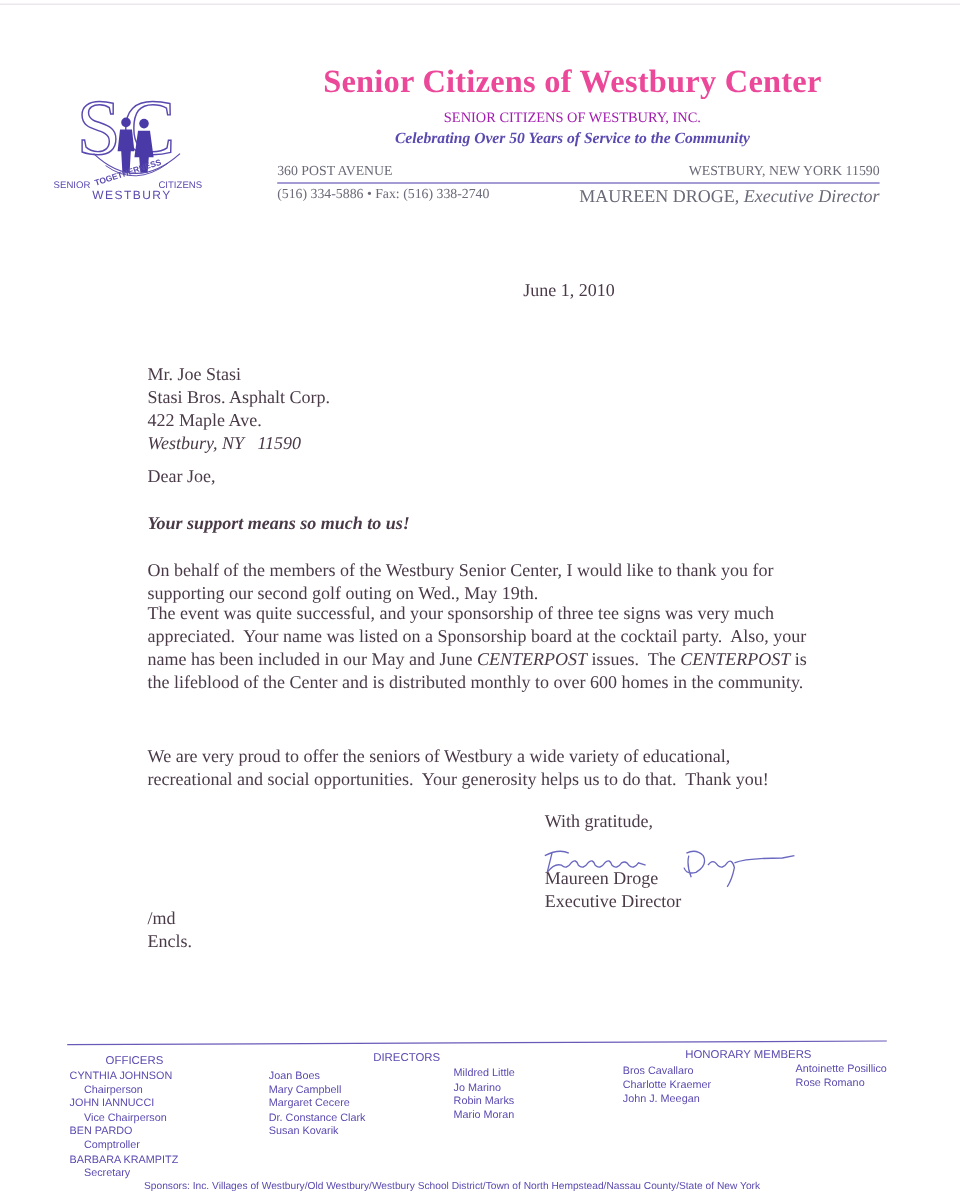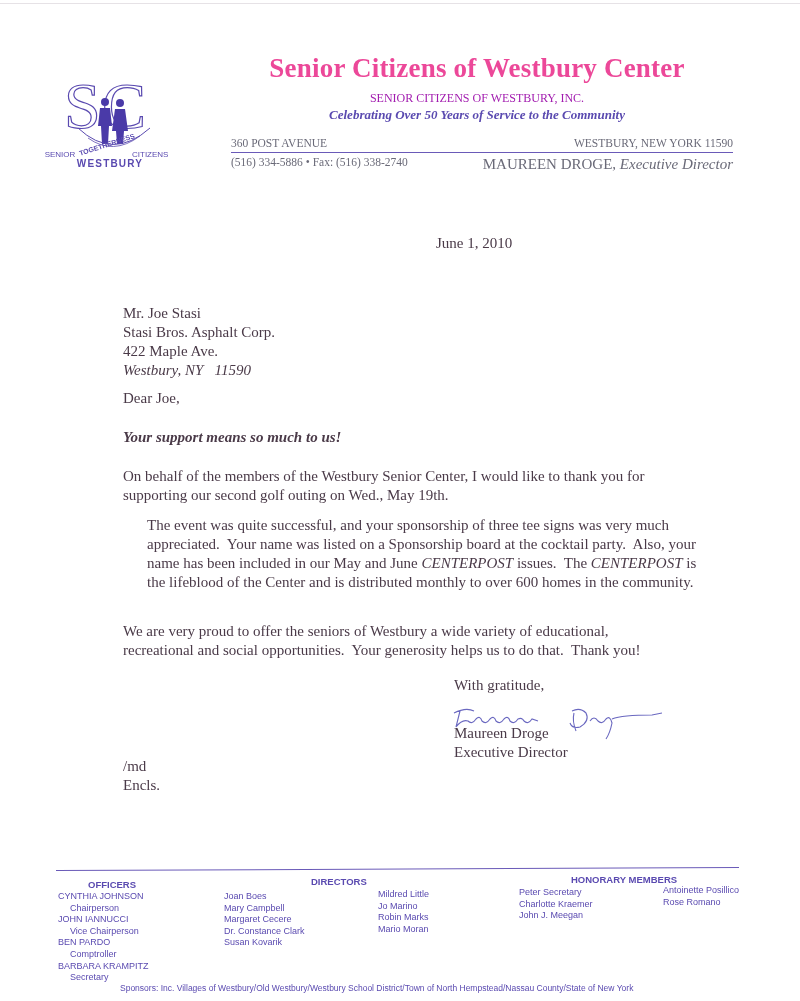--- a/index.html
+++ b/index.html
@@ -21,34 +21,34 @@
 
     
     .letter { font-size: 15px; line-height: 19px; color: #4a3a48; }
     .date { left: 436px; top: 234px; }
     .recipient { left: 123px; top: 304px; }
     .recipient div { height: 19px; }
     .salutation { left: 123px; top: 389px; }
     .highlight { left: 123px; top: 428px; font-weight: bold; font-style: italic; }
     .para { left: 123px; width: 560px; }
     .p1 { top: 467px; }
-    .p2 { top: 516px; margin-left: 24px; }
+    .p2 { top: 503px; }
     .p3 { top: 622px; }
     .closing { left: 454px; top: 676px; }
     .signature { left: 452px; top: 703px; width: 220px; height: 40px; }
     .signer { left: 454px; top: 724px; }
     .signer div { height: 19px; }
     .initials { left: 123px; top: 757px; }
     .initials div { height: 19px; }
     em.pub { font-style: italic; }
 
     
     .foot-rule { left: 56px; top: 870px; width: 683px; height: 1px; background: #6a5ab8; transform: rotate(-0.25deg); transform-origin: left; }
     .foot { font-family: "Liberation Sans", sans-serif; font-size: 9px; color: #5a4ab0; line-height: 11.6px; }
-    .foot-h { font-family: "Liberation Sans", sans-serif; font-size: 9.5px; font-weight: bold; color: #5a4ab0; }
+    .foot-h { font-family: "Liberation Sans", sans-serif; font-size: 9.5px; font-weight: normal; color: #5a4ab0; }
     .officers-h { left: 88px; top: 879px; }
     .directors-h { left: 311px; top: 876px; }
     .honorary-h { left: 571px; top: 874px; }
     .officers { left: 58px; top: 891px; }
     .officers .role { padding-left: 12px; }
     .dir-col1 { left: 224px; top: 891px; }
     .dir-col2 { left: 378px; top: 889px; }
     .hon-col1 { left: 519px; top: 887px; }
     .hon-col2 { left: 663px; top: 885px; }
     .sponsors { left: 120px; top: 983px; font-family: "Liberation Sans", sans-serif; font-size: 8.5px; color: #5a4ab0; }
@@ -149,21 +149,21 @@
 </div>
 <div class="abs foot dir-col2">
   <div>Mildred Little</div>
   <div>Jo Marino</div>
   <div>Robin Marks</div>
   <div>Mario Moran</div>
 </div>
 
 <div class="abs foot-h honorary-h">HONORARY MEMBERS</div>
 <div class="abs foot hon-col1">
-  <div>Peter Secretary</div>
+  <div>Bros Cavallaro</div>
   <div>Charlotte Kraemer</div>
   <div>John J. Meegan</div>
 </div>
 <div class="abs foot hon-col2">
   <div>Antoinette Posillico</div>
   <div>Rose Romano</div>
 </div>
 
 <div class="abs sponsors">Sponsors: Inc. Villages of Westbury/Old Westbury/Westbury School District/Town of North Hempstead/Nassau County/State of New York</div>
 

